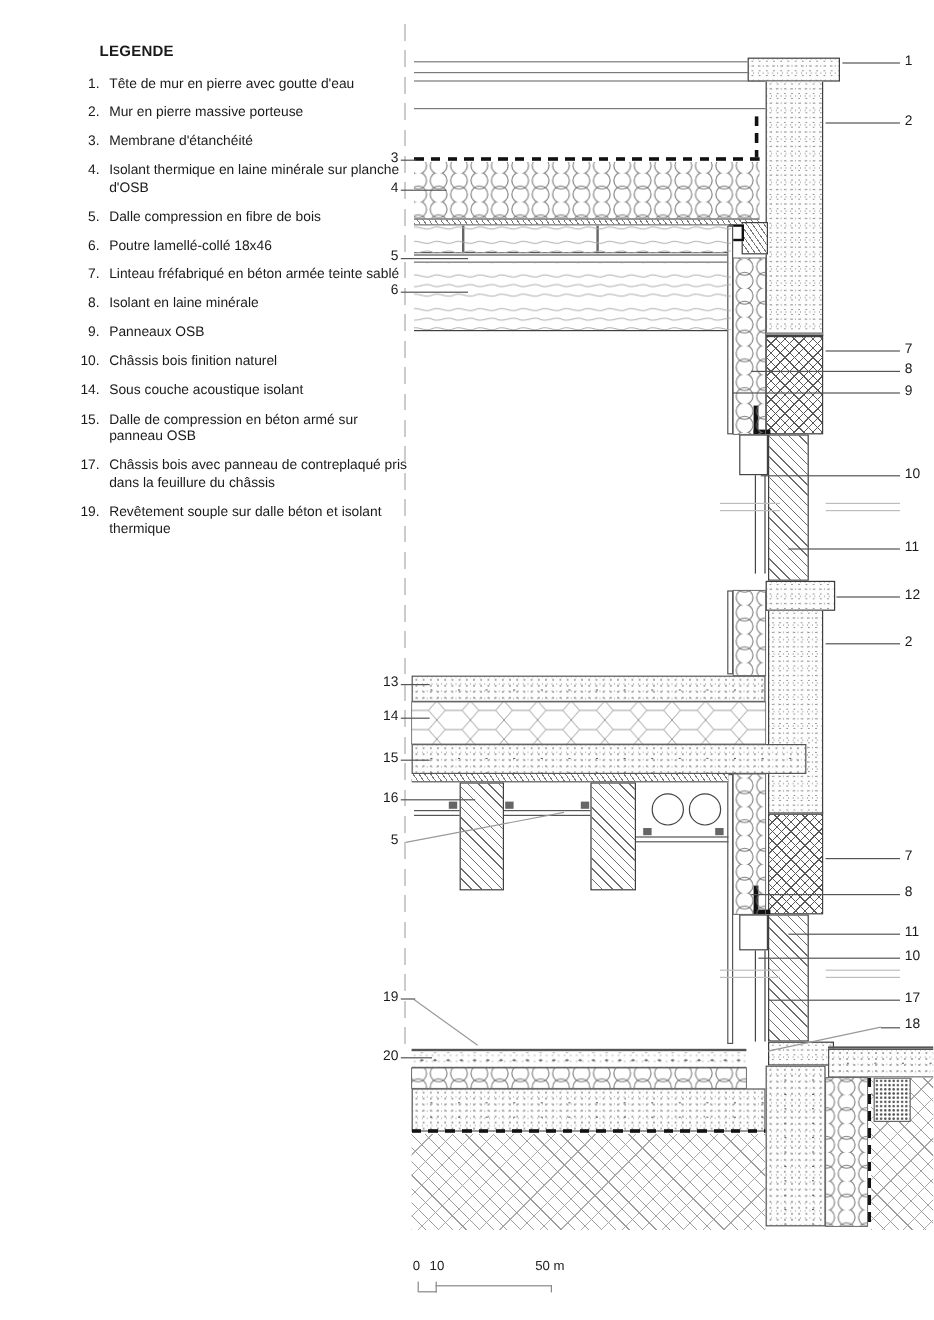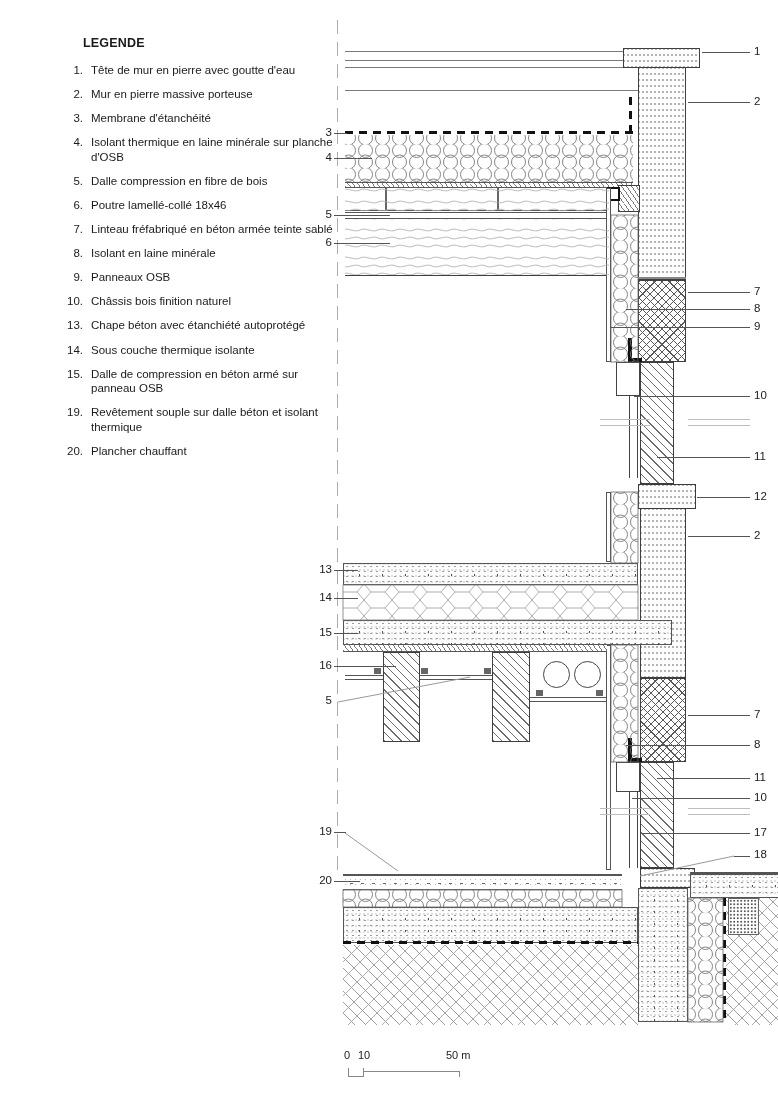--- a/index.html
+++ b/index.html
@@ -81,38 +81,34 @@
         </li>
         <li>
           <span class="num">9.</span>
           <span class="txt">Panneaux OSB</span>
         </li>
         <li>
           <span class="num">10.</span>
           <span class="txt">Châssis bois finition naturel</span>
         </li>
         <li>
-          <span class="num">13.</span>
-          <span class="txt">Chape béton avec étanchiété autoprotégé</span>
-        </li>
-        <li>
           <span class="num">14.</span>
-          <span class="txt">Sous couche thermique isolante</span>
+          <span class="txt">Sous couche acoustique isolant</span>
         </li>
         <li>
           <span class="num">15.</span>
           <span class="txt">Dalle de compression en béton armé sur panneau OSB</span>
         </li>
         <li>
+          <span class="num">17.</span>
+          <span class="txt">Châssis bois avec panneau de contreplaqué pris dans la feuillure du châssis</span>
+        </li>
+        <li>
           <span class="num">19.</span>
           <span class="txt">Revêtement souple sur dalle béton et isolant thermique</span>
-        </li>
-        <li>
-          <span class="num">20.</span>
-          <span class="txt">Plancher chauffant</span>
         </li>
       </ol>
   </div>
 
   <div class="axis" style="left:337px;top:20px;height:852px;"></div>
 
   <div class="hline" style="left:345px;top:51px;width:278px;"></div>
   <div class="hline" style="left:345px;top:60px;width:293px;"></div>
   <div class="hline" style="left:345px;top:67px;width:293px;"></div>
   <div class="hline" style="left:345px;top:90px;width:293px;"></div>

